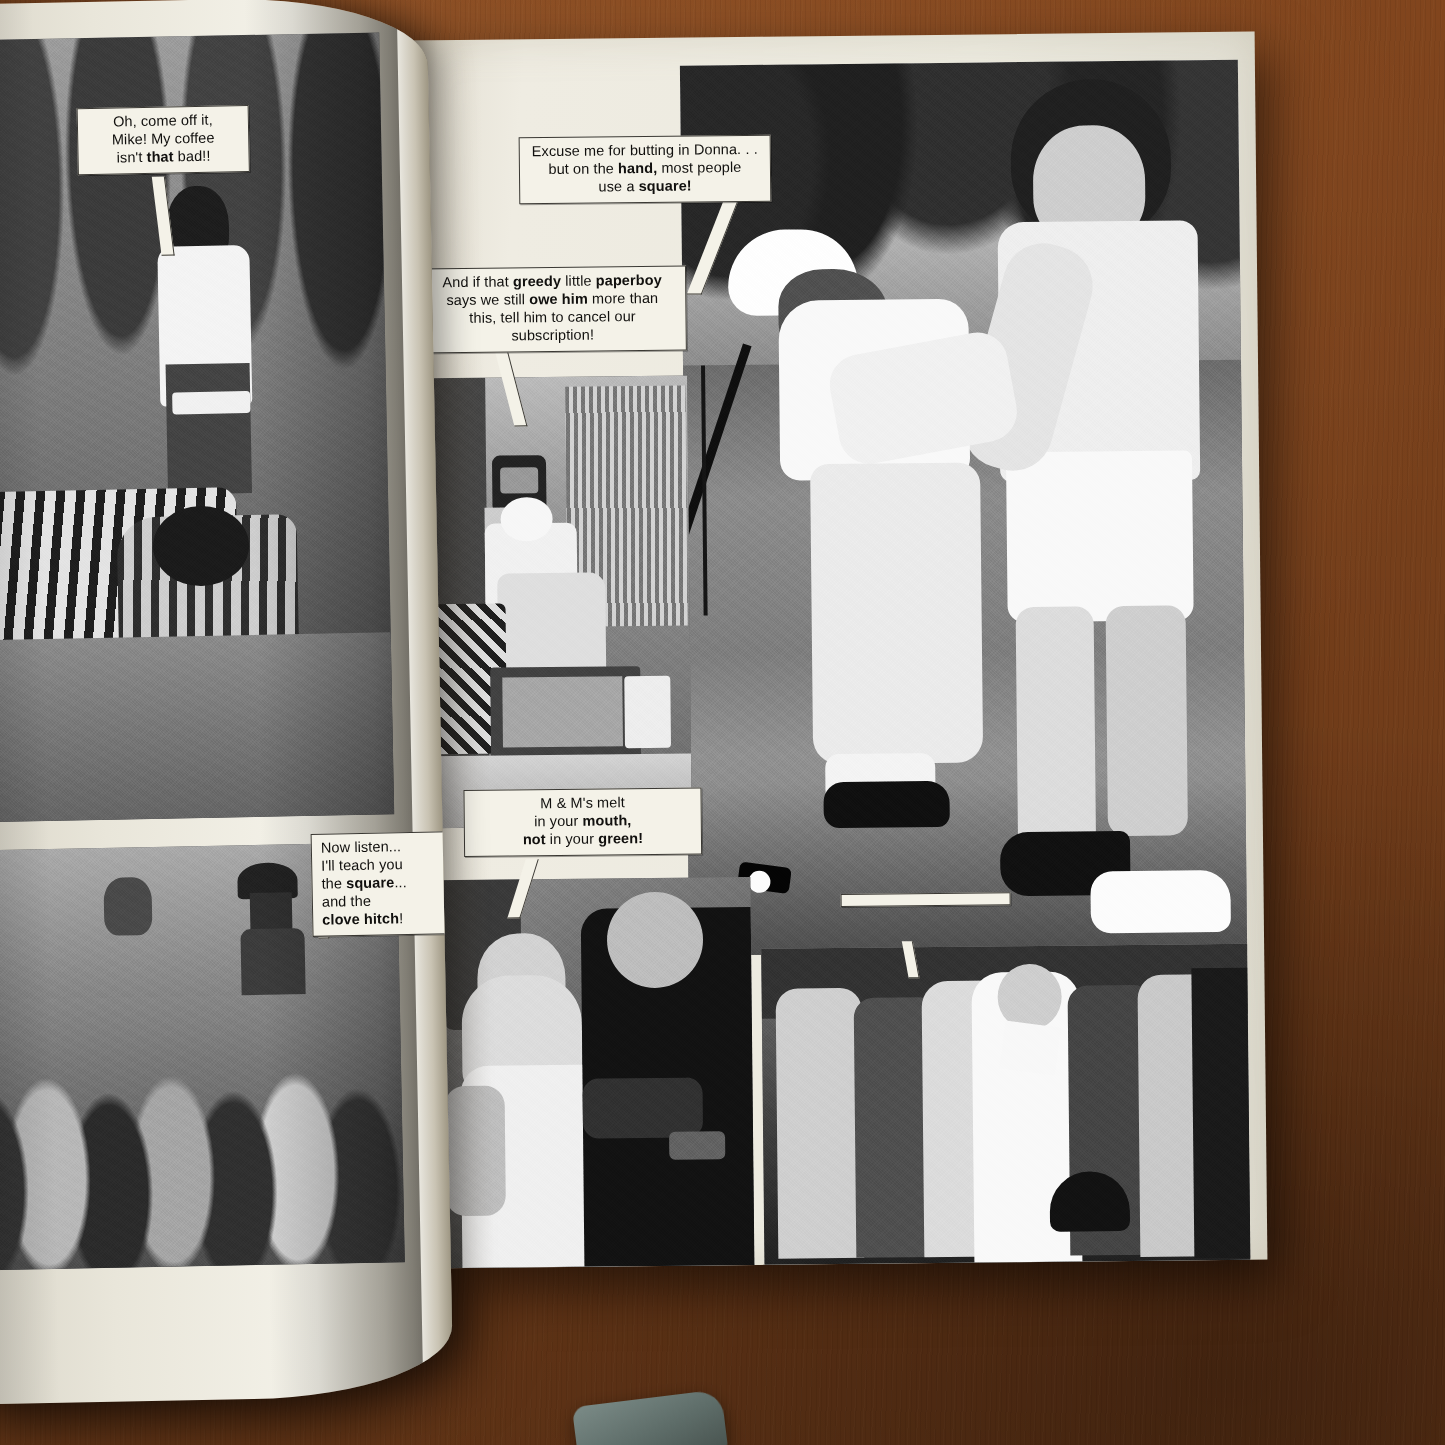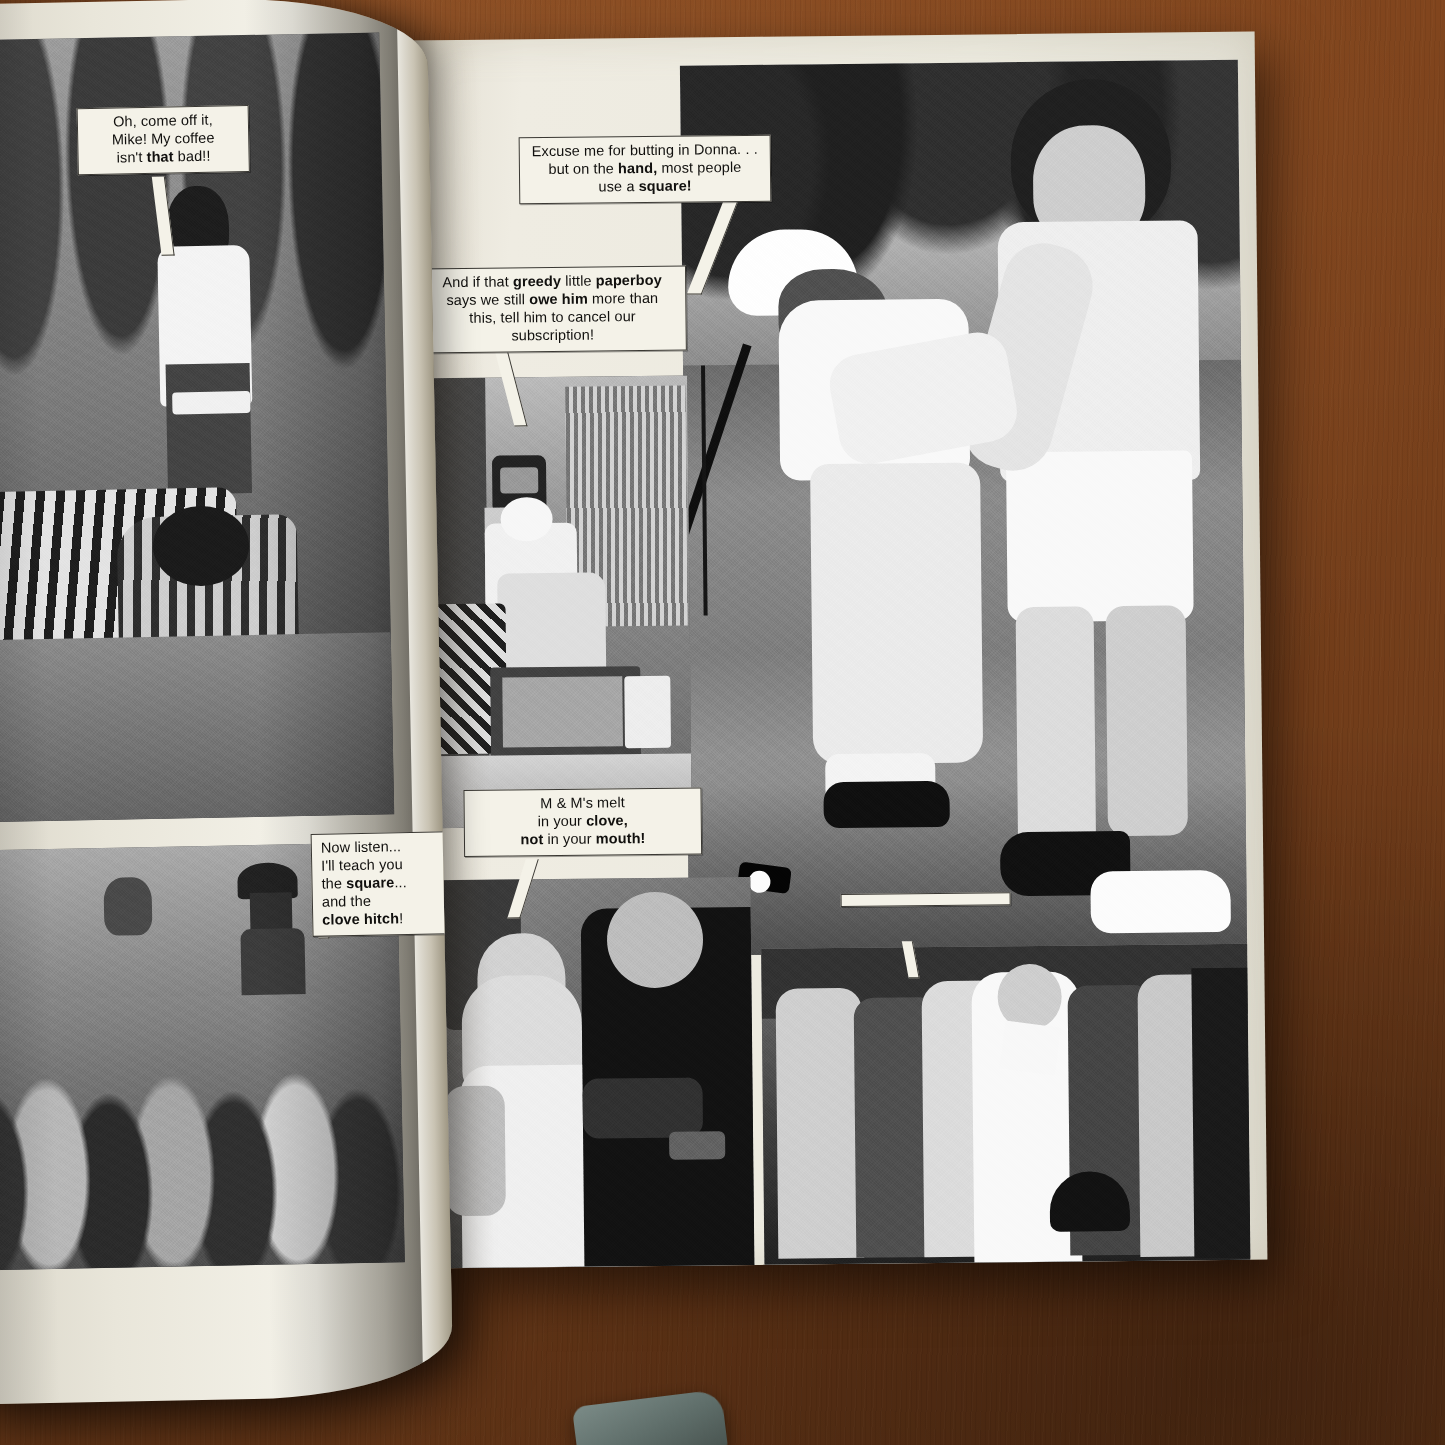--- a/index.html
+++ b/index.html
@@ -268,21 +268,21 @@
         <div style="position:absolute;left:286px;top:226px;width:80px;height:60px;background:#1f1e1a;border-radius:40px 40px 10px 10px;"></div>
         <div class="noise"></div>
       </div>
 
       <div class="balloon" style="left:106px; top:98px; width:232px;">Excuse me for butting in Donna. . .<br>but on the <b>hand,</b> most people<br>use a <b>square!</b></div>
       <div class="tail" style="left:292px; top:160px; width:14px; height:96px; transform:skewX(-22deg);"></div>
 
       <div class="balloon" style="left:4px; top:228px; width:248px;">And if that <b>greedy</b> little <b>paperboy</b><br>says we still <b>owe him</b> more than<br>this, tell him to cancel our<br>subscription!</div>
       <div class="tail" style="left:88px; top:300px; width:12px; height:86px; transform:skewX(14deg);"></div>
 
-      <div class="balloon" style="left:44px; top:750px; width:218px;">M &amp; M's melt<br>in your <b>clove,</b><br><b>not</b> in your <b>mouth!</b></div>
+      <div class="balloon" style="left:44px; top:750px; width:218px;">M &amp; M's melt<br>in your <b>mouth,</b><br><b>not</b> in your <b>green!</b></div>
       <div class="tail" style="left:96px; top:820px; width:12px; height:58px; transform:skewX(-18deg);"></div>
 
       <div class="balloon" style="left:420px; top:858px; width:150px;"></div>
       <div class="tail" style="left:484px; top:906px; width:10px; height:36px; transform:skewX(10deg);"></div>
     </div>
 
     <div class="page-left">
 
       <div class="photo" style="left:20px; top:36px; width:412px; height:782px;">
         <div style="position:absolute;inset:0;background:linear-gradient(180deg,#9d9a90,#7d7a71 50%,#55534c);"></div>

